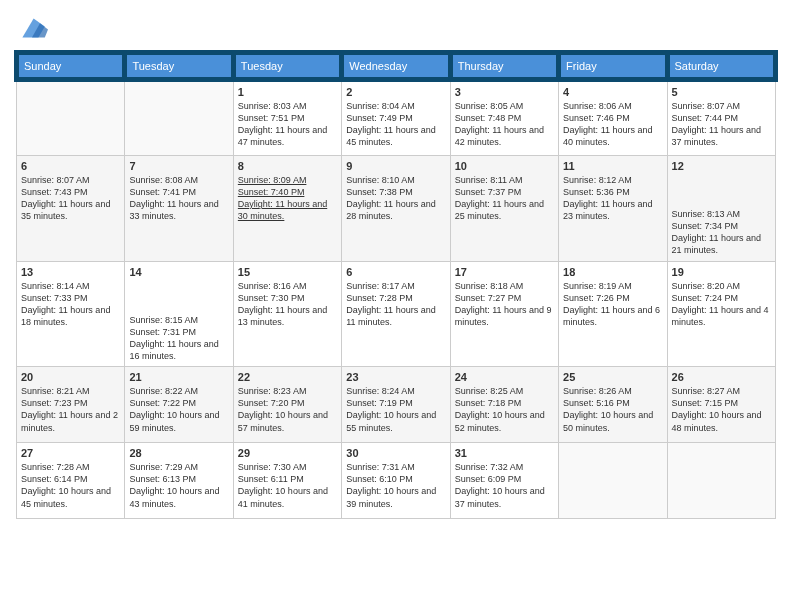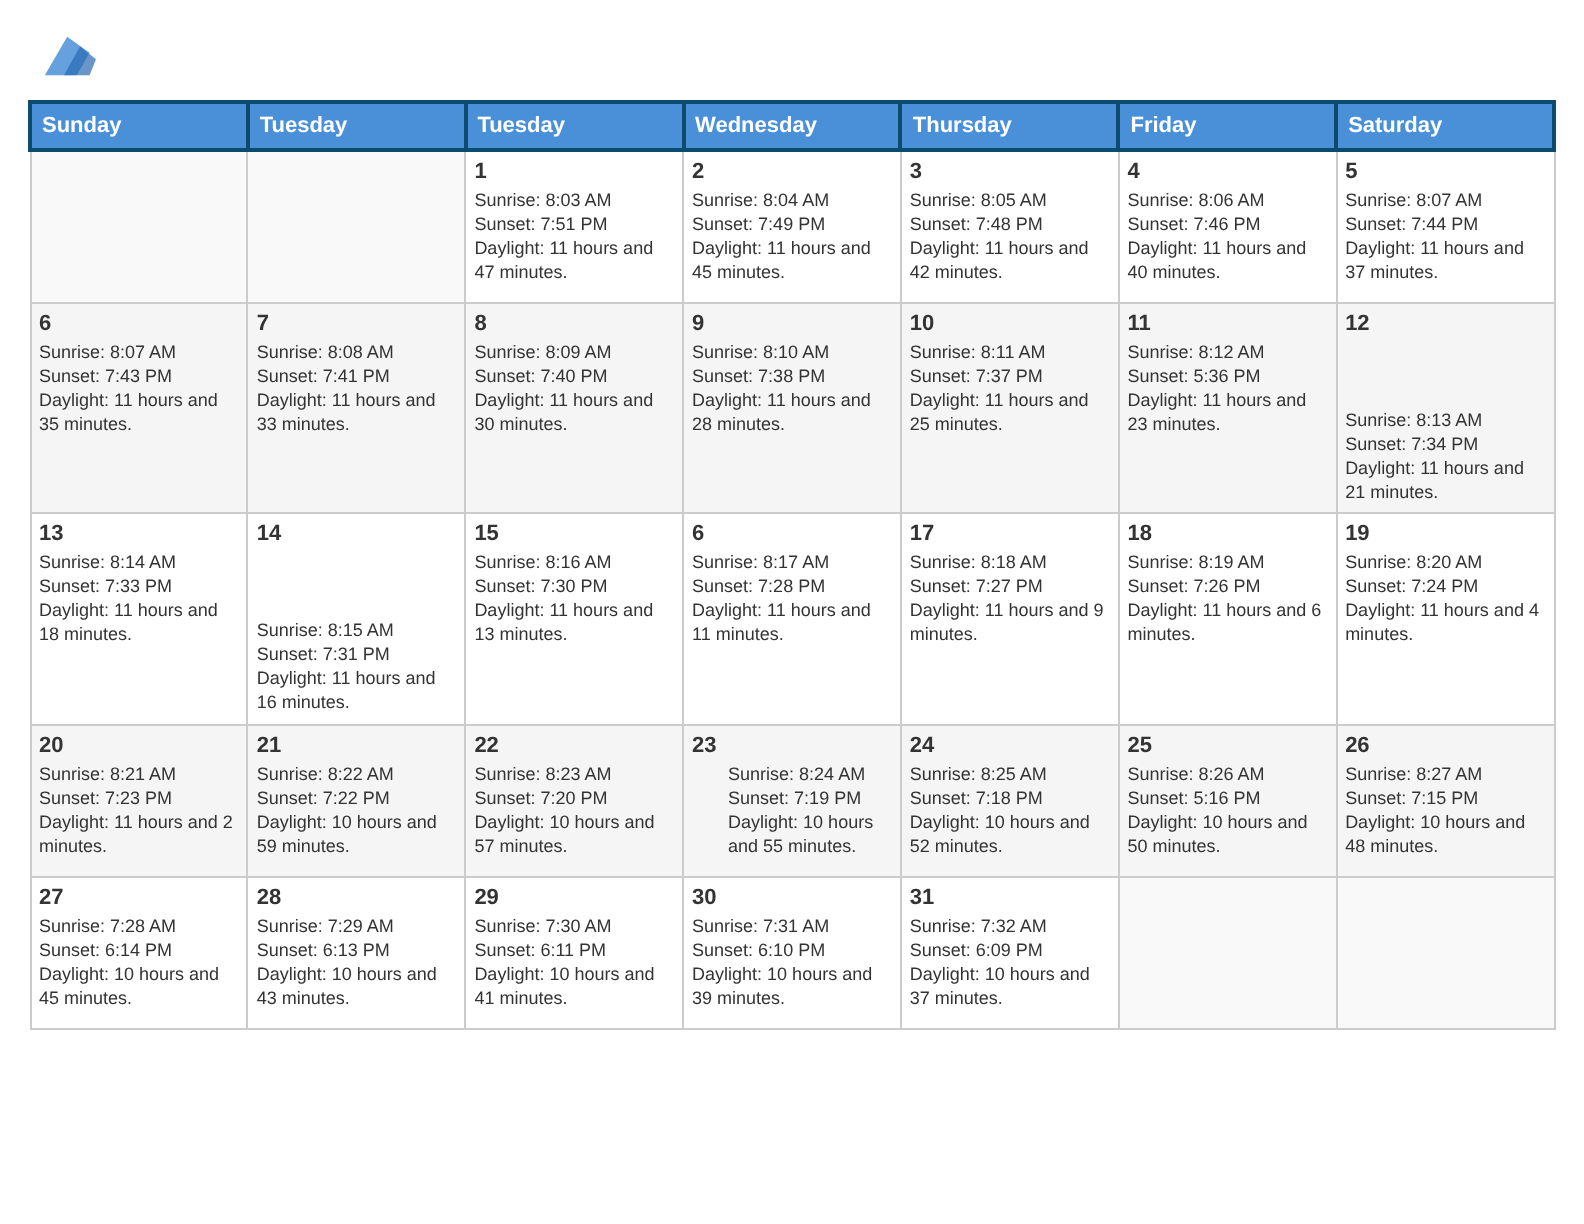--- a/index.html
+++ b/index.html
@@ -57,22 +57,22 @@
       width: 100%;
       border-collapse: collapse;
       font-size: 10px;
     }
     thead tr th {
       background-color: #4a90d9;
       color: #fff;
       text-align: left;
       padding: 5px 5px;
       font-size: 11px;
-      font-weight: bold;
-      border: 2px solid #0c4a6e;
+      font-weight: normal;
+      border: 5px solid #0c4a6e;
     }
     tbody tr td {
       border: 1px solid #ccc;
       vertical-align: top;
       padding: 4px 4px;
       width: calc(100% / 7);
       height: 76px;
       background: #fff;
     }
     tbody tr:nth-child(even) td {
@@ -174,21 +174,21 @@
 Daylight: 11 hours and 35 minutes.</div>
           </td>
           <td>
             <span class="day-number">7</span>
             <div class="day-info" style="white-space: pre-line;">Sunrise: 8:08 AM
 Sunset: 7:41 PM
 Daylight: 11 hours and 33 minutes.</div>
           </td>
           <td>
             <span class="day-number">8</span>
-            <div class="day-info" style="white-space: pre-line;">Sunrise: 8:09 AM
+            <div class="day-info" style="white-space: pre-line; text-decoration: underline;">Sunrise: 8:09 AM
 Sunset: 7:40 PM
 Daylight: 11 hours and 30 minutes.</div>
           </td>
           <td>
             <span class="day-number">9</span>
             <div class="day-info" style="white-space: pre-line;">Sunrise: 8:10 AM
 Sunset: 7:38 PM
 Daylight: 11 hours and 28 minutes.</div>
           </td>
           <td>
@@ -268,21 +268,21 @@
 Daylight: 10 hours and 59 minutes.</div>
           </td>
           <td>
             <span class="day-number">22</span>
             <div class="day-info" style="white-space: pre-line;">Sunrise: 8:23 AM
 Sunset: 7:20 PM
 Daylight: 10 hours and 57 minutes.</div>
           </td>
           <td>
             <span class="day-number">23</span>
-            <div class="day-info" style="white-space: pre-line; margin-left: 18px;">Sunrise: 8:24 AM
+            <div class="day-info" style="white-space: pre-line;">Sunrise: 8:24 AM
 Sunset: 7:19 PM
 Daylight: 10 hours and 55 minutes.</div>
           </td>
           <td>
             <span class="day-number">24</span>
             <div class="day-info" style="white-space: pre-line;">Sunrise: 8:25 AM
 Sunset: 7:18 PM
 Daylight: 10 hours and 52 minutes.</div>
           </td>
           <td>

